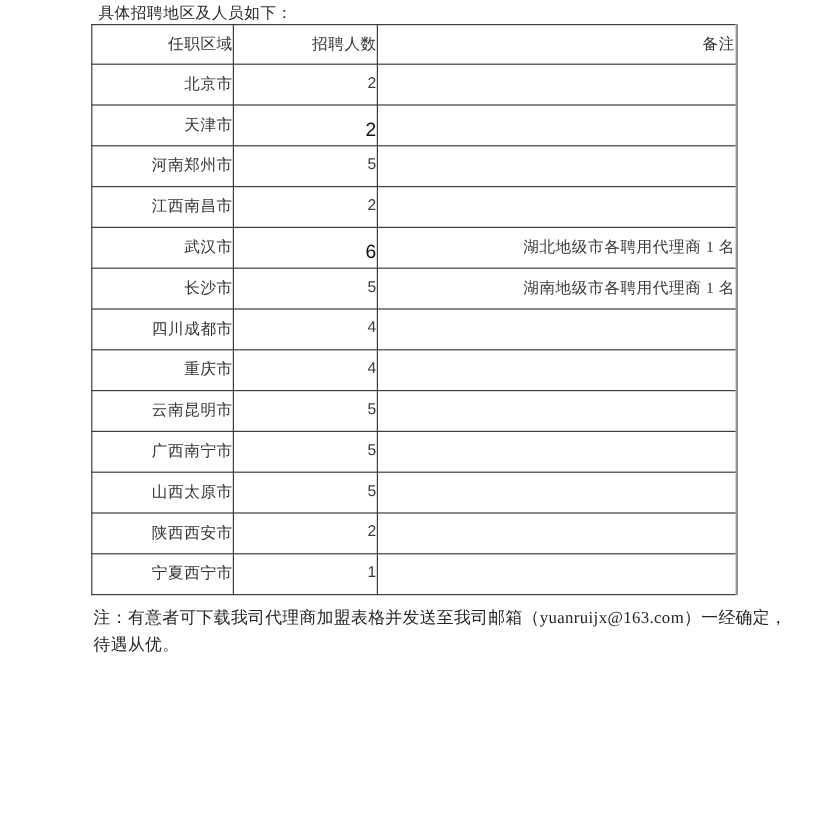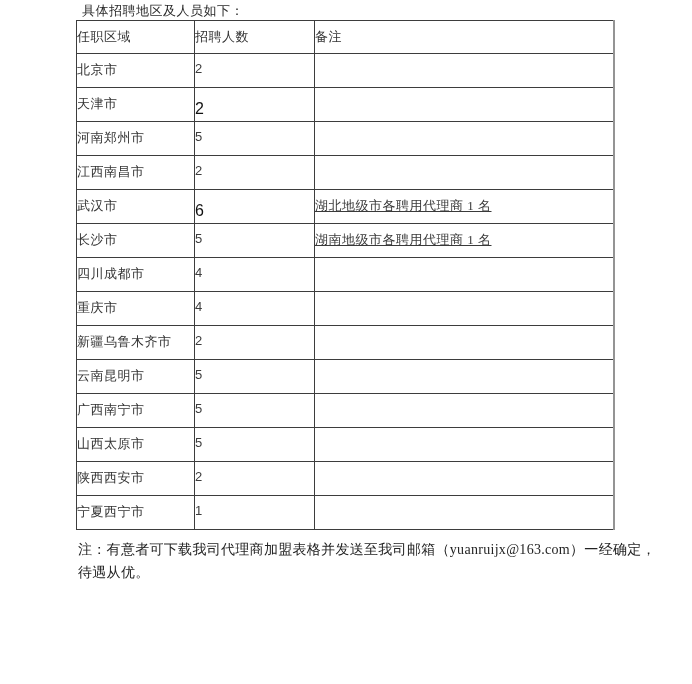--- a/index.html
+++ b/index.html
@@ -31,33 +31,33 @@
     border-right: 2px solid #949494;
   }
   col.c-region { width: 118px; }
   col.c-count  { width: 120px; }
   col.c-remark { width: 299px; }
   th, td {
     border: 1px solid #3d3d3d;
     height: 34px;
     vertical-align: top;
     padding-top: 7px;
-    text-align: left;
+    text-align: right;
     font-weight: normal;
     font-size: 13px;
     letter-spacing: 0.5px;
     color: #333333;
   }
   thead th { height: 33px; }
   td.count-cell {
     font-family: "Liberation Sans", "DejaVu Sans", sans-serif;
     font-size: 13px;
     color: #3c3c3c;
   }
-  td.remark-cell { color: #3a3a3a; text-decoration: underline; }
+  td.remark-cell { color: #3a3a3a; }
   
   tbody tr:nth-child(2) td.count-cell,
   tbody tr:nth-child(5) td.count-cell {
     font-size: 16px;
     padding-top: 12px;
     color: #111111;
   }
   .note {
     margin-top: 8px;
     margin-left: 2px;
@@ -123,25 +123,20 @@
           <td class="region-cell">四川成都市</td>
           <td class="count-cell">4</td>
           <td class="remark-cell"></td>
         </tr>
         <tr>
           <td class="region-cell">重庆市</td>
           <td class="count-cell">4</td>
           <td class="remark-cell"></td>
         </tr>
         <tr>
-          <td class="region-cell">新疆乌鲁木齐市</td>
-          <td class="count-cell">2</td>
-          <td class="remark-cell"></td>
-        </tr>
-        <tr>
           <td class="region-cell">云南昆明市</td>
           <td class="count-cell">5</td>
           <td class="remark-cell"></td>
         </tr>
         <tr>
           <td class="region-cell">广西南宁市</td>
           <td class="count-cell">5</td>
           <td class="remark-cell"></td>
         </tr>
         <tr>

